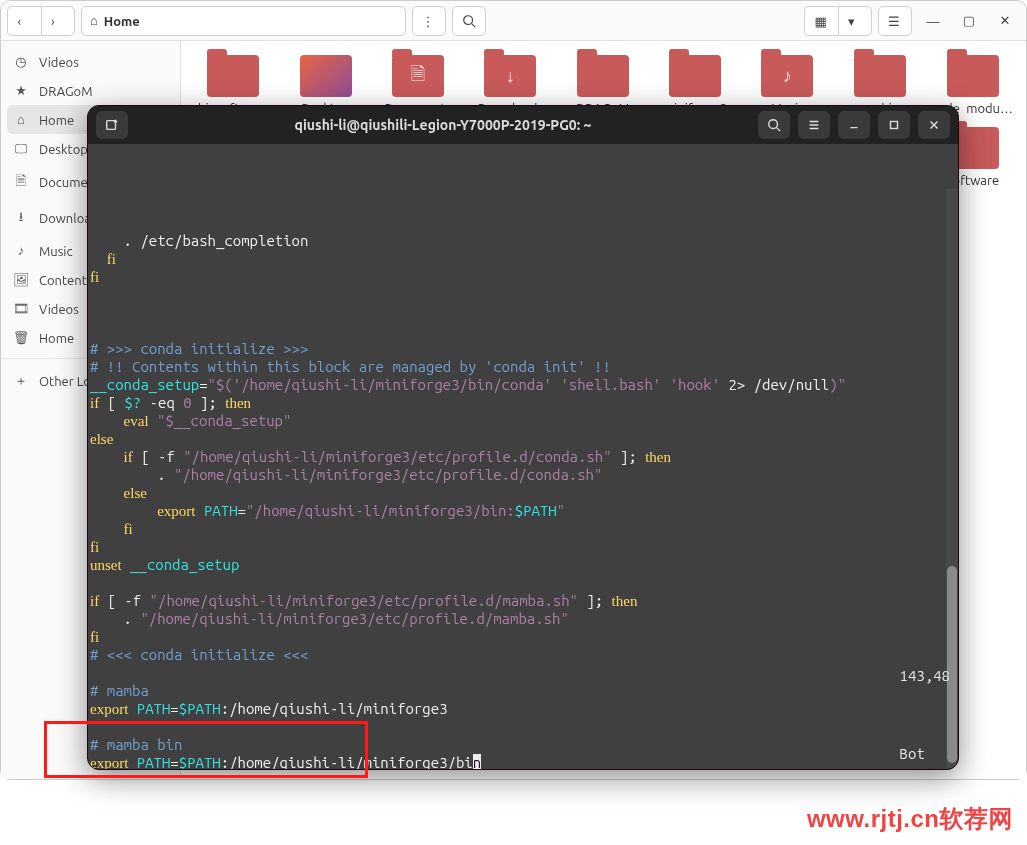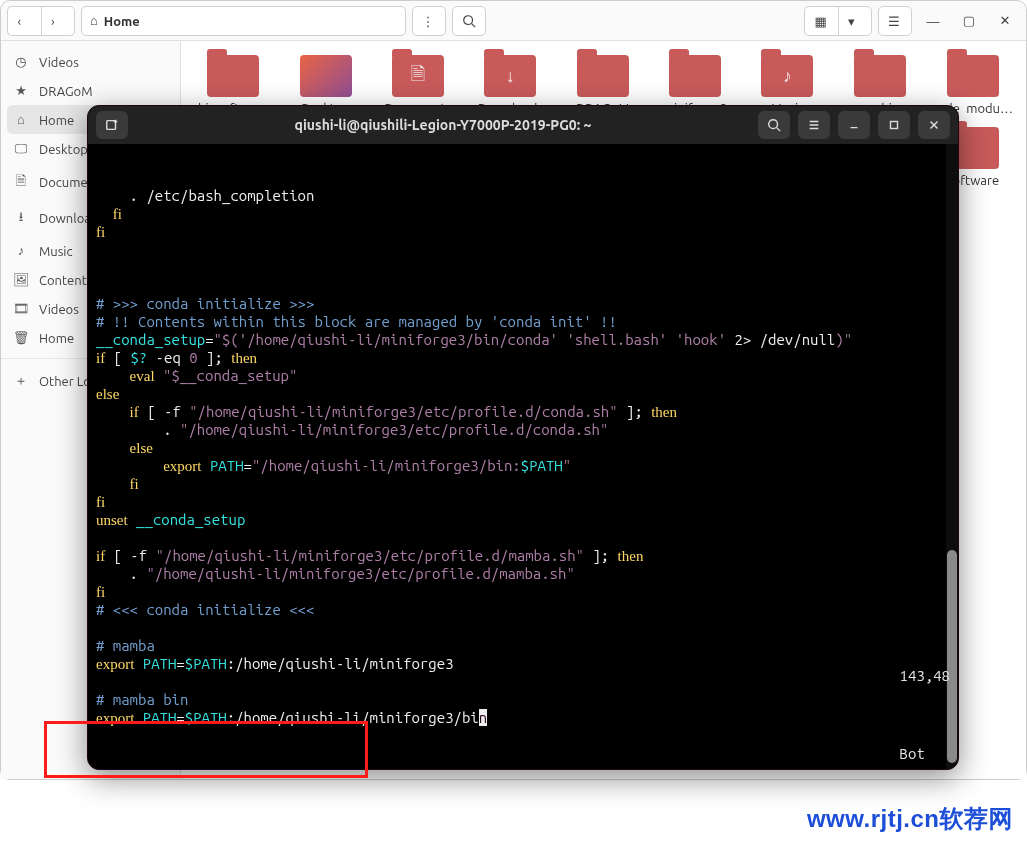--- a/index.html
+++ b/index.html
@@ -32,44 +32,44 @@
 .folder-item { display: flex; flex-direction: column; align-items: center; gap: 4px; font-size: 13px; color: #333; cursor: pointer; }
 .folder-icon { width: 52px; height: 42px; background: #c85a5a; border-radius: 4px; position: relative; }
 .folder-icon::before { content: ""; position: absolute; top: -6px; left: 0; width: 20px; height: 8px; background: #c85a5a; border-radius: 3px 3px 0 0; }
 .folder-icon .glyph { position: absolute; inset: 0; display:flex; align-items:center; justify-content:center; color: #f2e6e6; font-size: 18px; }
 .folder-icon.desktop { background: linear-gradient(135deg,#e96443,#904e95); }
 .folder-icon.desktop::before { display:none; }
 .folder-icon.plain::before { display:block; }
 .folder-item span { max-width: 86px; text-align: center; overflow: hidden; white-space: nowrap; text-overflow: ellipsis; }
 
 
-.term-window { position: absolute; left: 87px; top: 105px; width: 872px; height: 665px; background: #000000; border-radius: 12px; overflow: hidden; display: flex; flex-direction: column; box-shadow: 0 8px 30px rgba(0,0,0,.45); border: 1px solid #1a0614; }
+.term-window { position: absolute; left: 87px; top: 105px; width: 872px; height: 665px; background: #404040; border-radius: 12px; overflow: hidden; display: flex; flex-direction: column; box-shadow: 0 8px 30px rgba(0,0,0,.45); border: 1px solid #1a0614; }
 .term-header { height: 38px; background: #222; display:flex; align-items:center; padding: 0 8px; gap: 8px; color: #ddd; font-weight: 600; }
 .term-header .title { flex: 1; text-align: center; font-size: 14px; }
 .thbtn { width: 32px; height: 28px; border-radius: 6px; background: #3a3a3a; display:flex; align-items:center; justify-content:center; cursor:pointer; }
 .thbtn.close { background: #3a3a3a; }
 .thbtn svg { width:14px; height:14px; stroke:#ddd; fill:none; stroke-width:1.6; }
-.term-body { flex:1; position:relative; font-family: "Ubuntu Mono","DejaVu Sans Mono",monospace; font-size: 15px; line-height: 18px; white-space: pre; padding: 7px 7px 0 8px; color: #e6e6e6; overflow:hidden; }
+.term-body { flex:1; position:relative; font-family: "Ubuntu Mono","DejaVu Sans Mono",monospace; font-size: 15px; line-height: 18px; white-space: pre; padding: 7px 7px 0 2px; color: #e6e6e6; overflow:hidden;margin-top:45px; }
 .term-scroll { position:absolute; right:0; top:0; bottom:0; width:12px; background: rgba(255,255,255,.05); }
 .term-scroll .thumb { position:absolute; left:1px; right:1px; background:#8a8a8a; border-radius:6px; }
 .term-status { position:absolute; bottom:6px; left:8px; right:8px; display:flex; justify-content:space-between; color:#e6e6e6; font-family:"Ubuntu Mono",monospace; font-size:15px; }
 
 
 .c-white { color:#eeeeee; }
 .c-cyan  { color:#34e2e2; }
 .c-purp  { color:#ad7fa8; }
 .c-yel   { color:#ffd866;font-family:Liberation Serif, serif; }
 .c-cmt   { color:#729fcf; }
 .curblk  { background:#eeeeee; color:#2c0a24; }
 
 
 .anno { position:absolute; border: 3px solid #ff1a1a; background: transparent; z-index: 50; }
 
 
-.watermark { position:absolute; right:14px; bottom:10px; font-size:24px; font-weight:700; color:#1d4ed8; letter-spacing:.5px; z-index:40; font-family: "Microsoft YaHei","Segoe UI",sans-serif; }
+.watermark { position:absolute; right:14px; bottom:10px; font-size:24px; font-weight:700; color:#ef4444; letter-spacing:.5px; z-index:40; font-family: "Microsoft YaHei","Segoe UI",sans-serif; }
 </style>
 </head>
 <body>
 
 <div class="files-window">
   <div class="files-header">
     <div class="nav-pair">
       <div class="hbtn">
           <span class="glyph">‹</span>
         </div>

